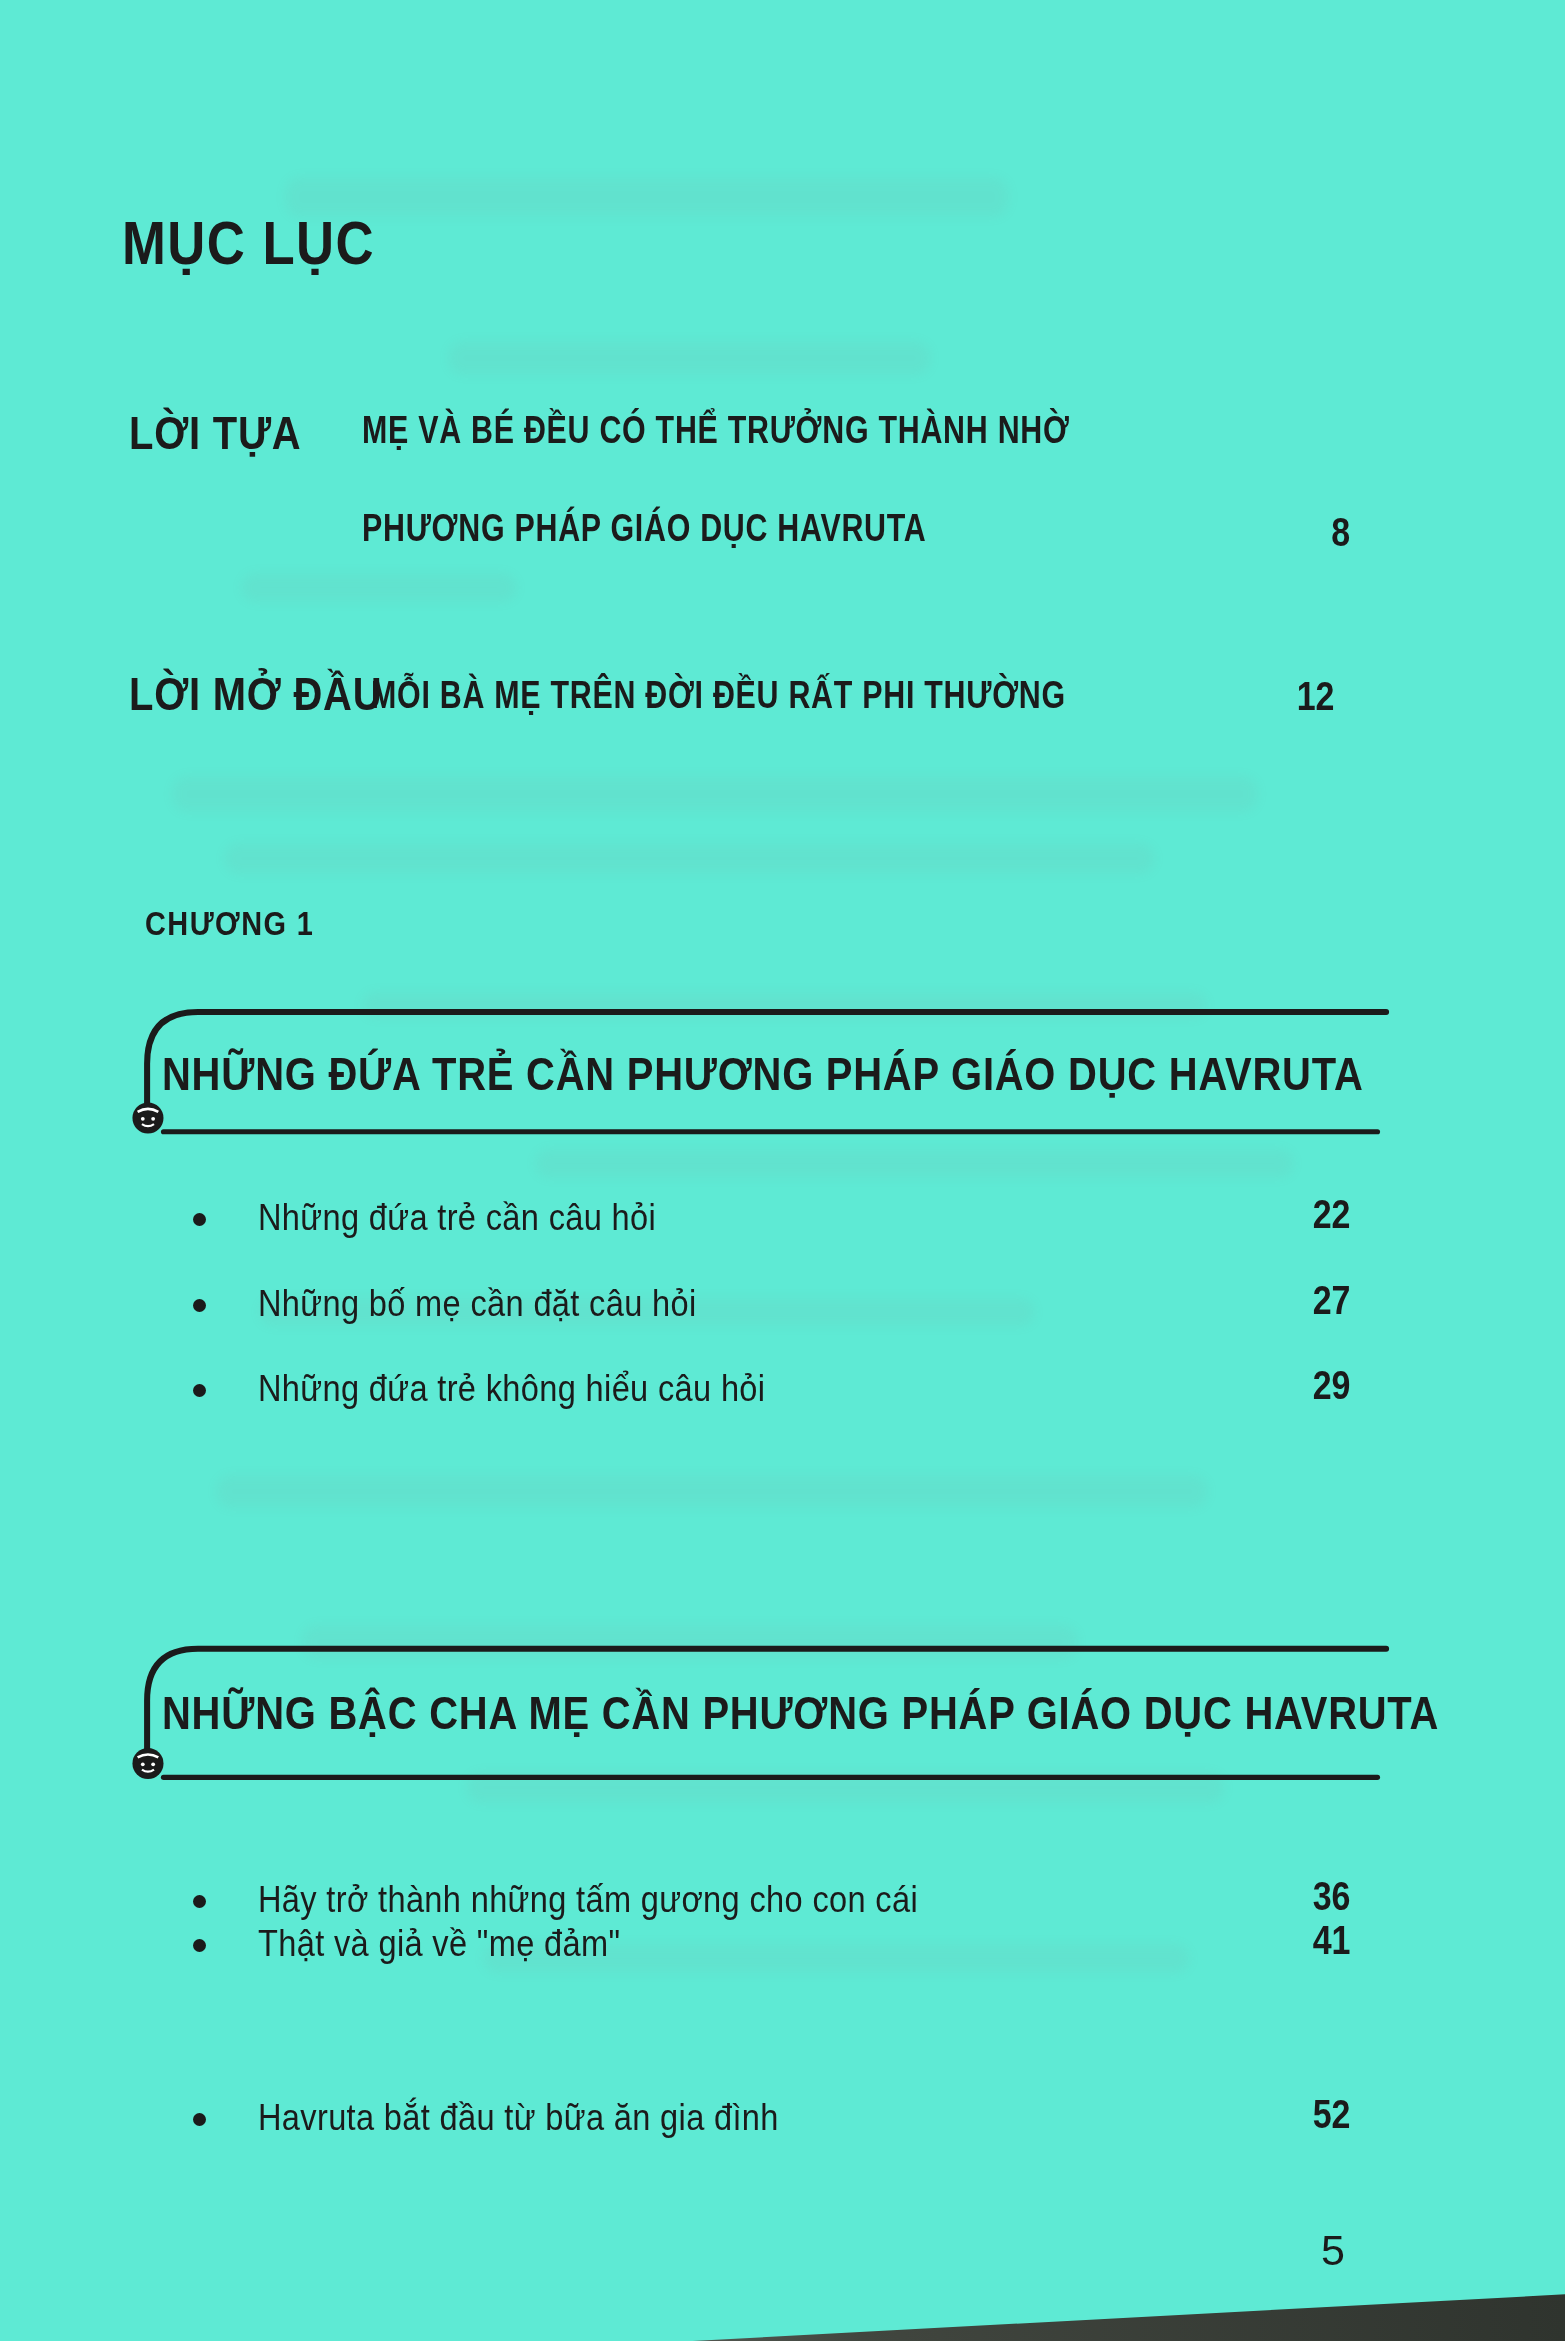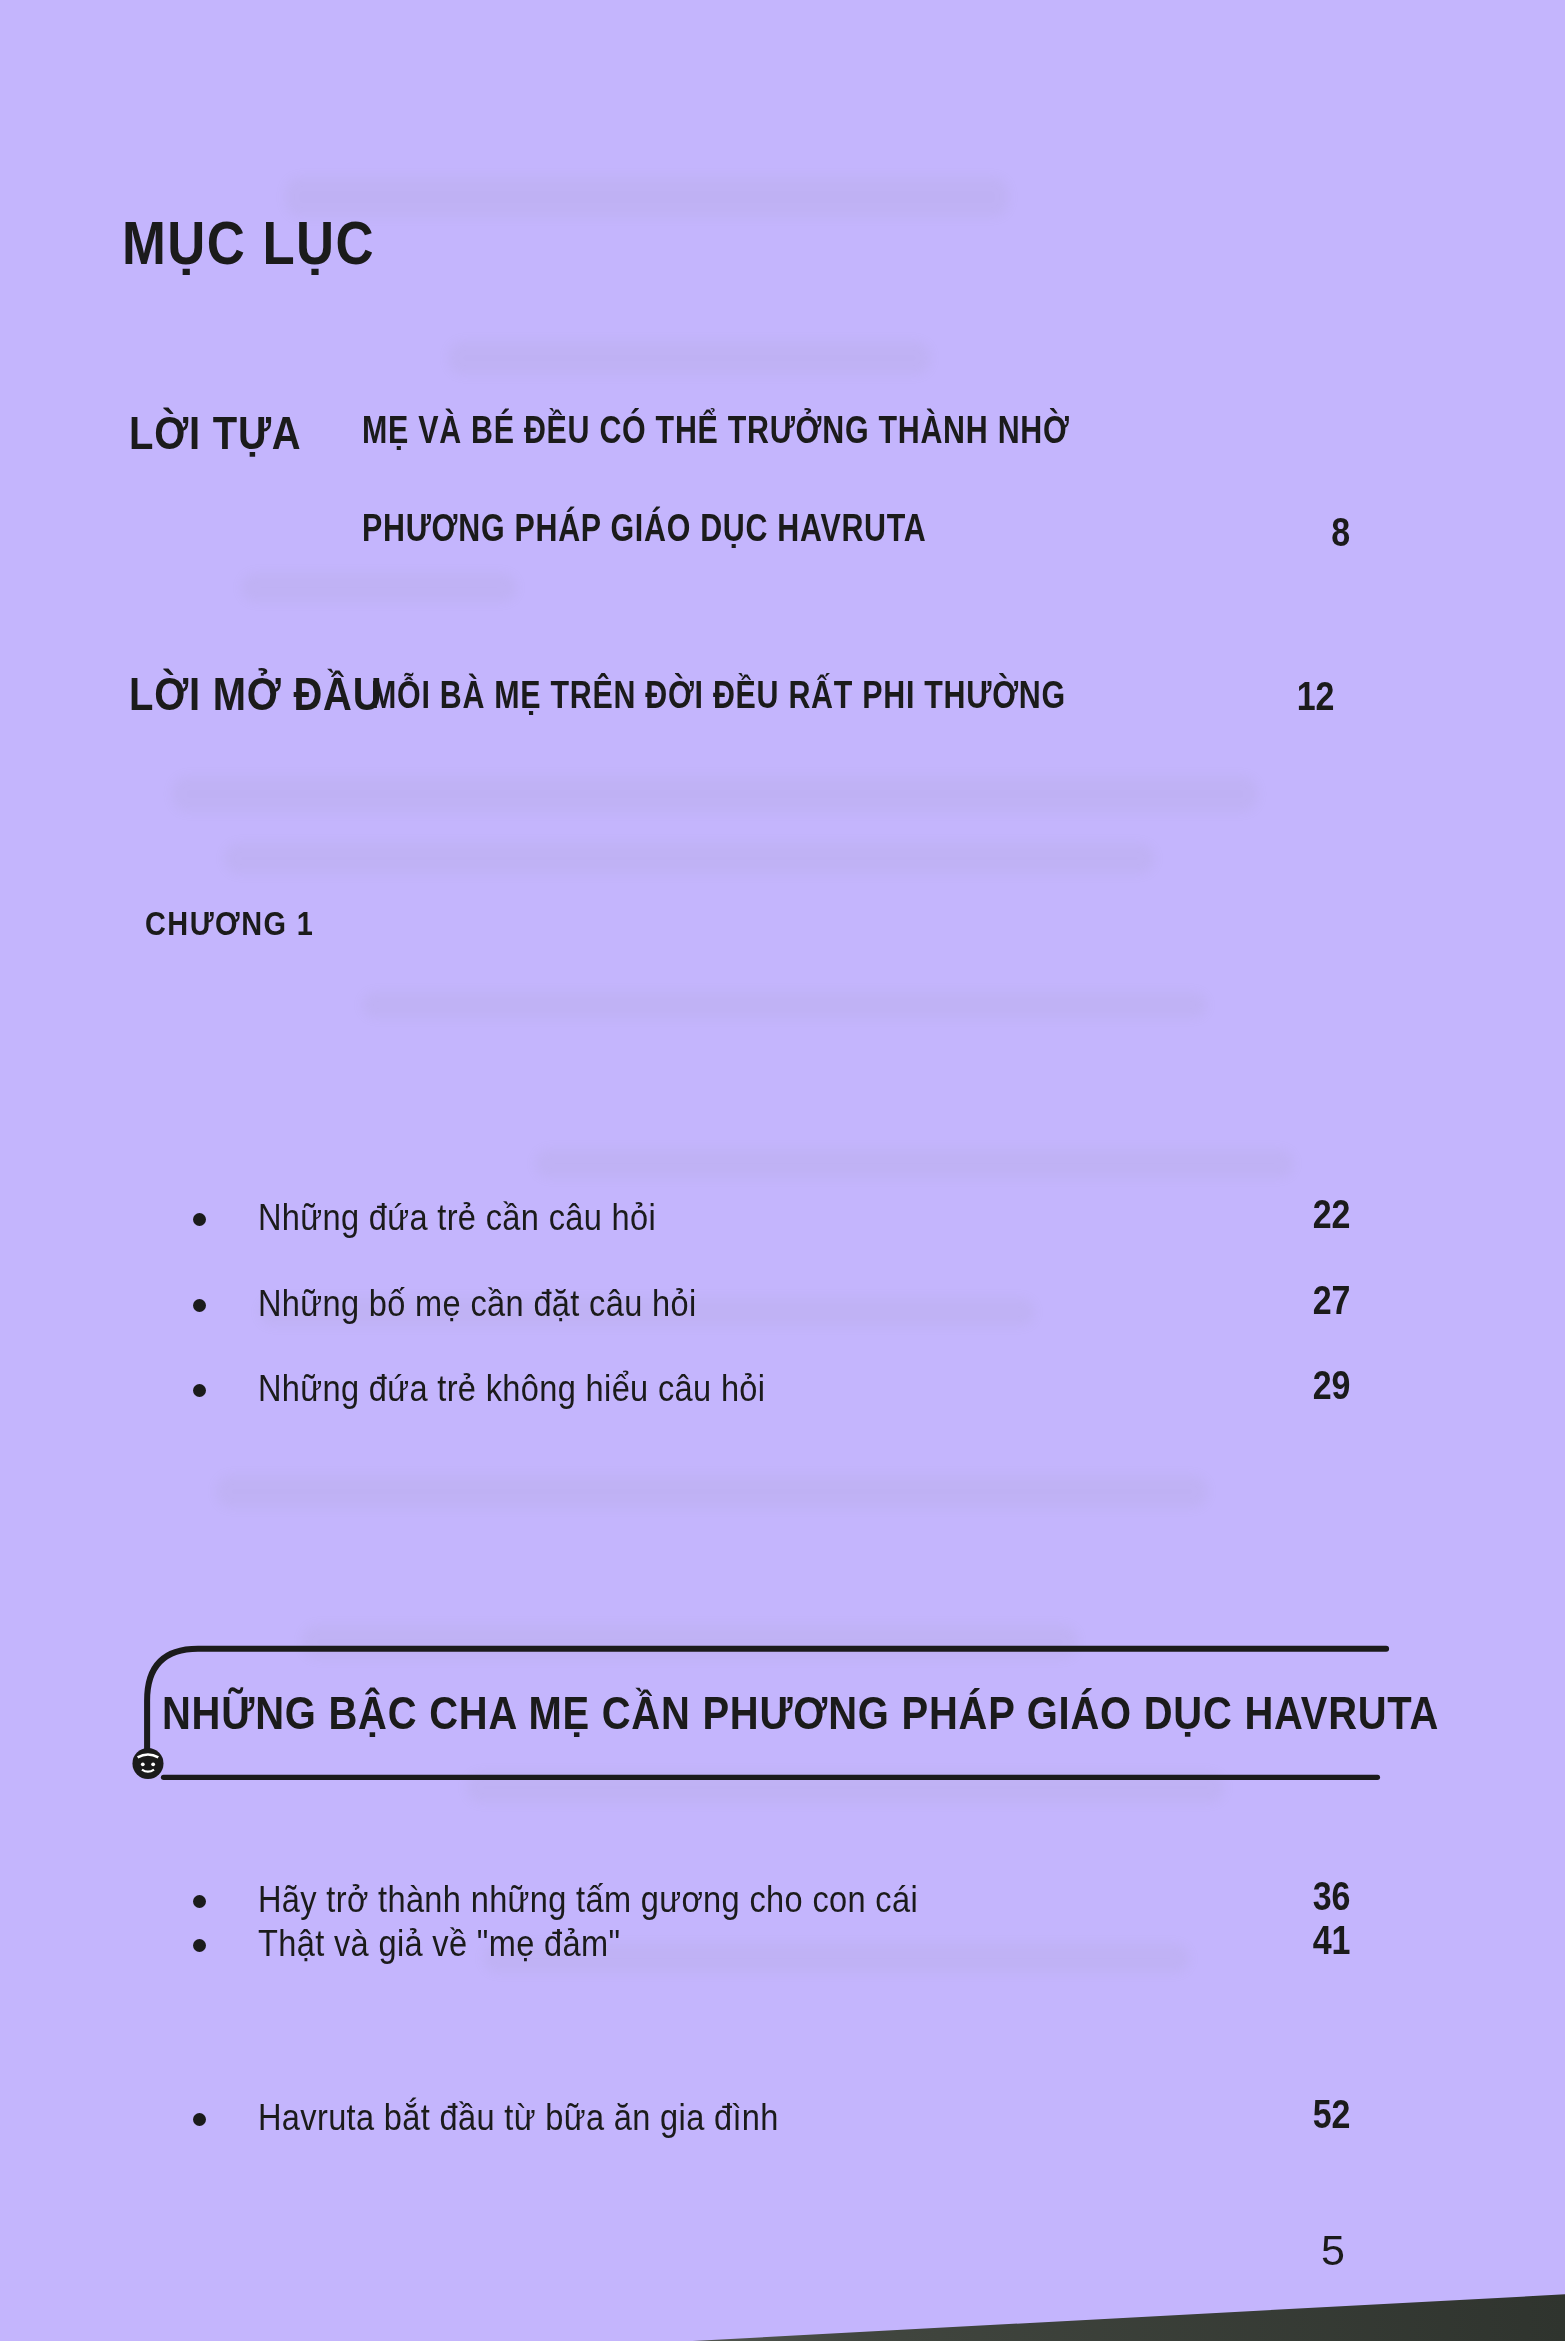--- a/index.html
+++ b/index.html
@@ -1,20 +1,20 @@
 <!DOCTYPE html>
 <html style="font-size:14px"><head>
 <meta charset="utf-8">
 <style>
   html, body { margin: 0; padding: 0; background: #e8e8e6; }
   .page {
     position: relative;
     width: 1566px; height: 2342px;
     margin: 0 auto;
-    background: #c4b5fd;
+    background: #5eead4;
     overflow: hidden;
     font-family: "Liberation Sans", sans-serif;
     color: #1b1b1b;
   }
   .abs { position: absolute; }
   .cond {
     display: inline-block;
     transform: scaleX(0.85);
     transform-origin: left center;
     white-space: nowrap;
@@ -120,20 +120,36 @@
     </div>
     <div class="abs pagenum" style="right:232px; top:674px;">
       <span class="cond">12</span>
     </div>
   </div>
 
   <div class="abs chapter-heading" style="left:145px; top:904px;">
     <span class="cond">CHƯƠNG 1</span>
   </div>
 
+  <div class="banner" style="top:1005px; height:138px;">
+    <svg width="1264" height="138" viewBox="0 0 1466 160">
+      <path d="M 1458 8 H 80 Q 21 8 21 68 V 114" fill="none" stroke="#1b1b1b" stroke-width="7" stroke-linecap="round"></path>
+      <line x1="40" y1="147" x2="1448" y2="147" stroke="#1b1b1b" stroke-width="6" stroke-linecap="round"></line>
+      <g>
+        <circle cx="22" cy="131" r="18" fill="#1b1b1b"></circle>
+        <path d="M 10 124 Q 22 117 34 124" fill="none" stroke="#ffffff" stroke-width="3"></path>
+        <circle cx="16" cy="132" r="2.2" fill="#ffffff"></circle>
+        <circle cx="28" cy="132" r="2.2" fill="#ffffff"></circle>
+        <path d="M 15 138 Q 22 143 29 138" fill="none" stroke="#ffffff" stroke-width="2.5"></path>
+      </g>
+    </svg>
+    <div class="banner-title" style="top:41px;">
+      <span class="cond">NHỮNG ĐỨA TRẺ CẦN PHƯƠNG PHÁP GIÁO DỤC HAVRUTA</span>
+    </div>
+  </div>
 
   <div class="item-row" style="top:1197px;">
     <span class="bullet"></span>
     <span class="item-label"><span class="cond">Những đứa trẻ cần câu hỏi</span></span>
     <span class="item-page"><span class="cond">22</span></span>
   </div>
   <div class="item-row" style="top:1283px;">
     <span class="bullet"></span>
     <span class="item-label"><span class="cond">Những bố mẹ cần đặt câu hỏi</span></span>
     <span class="item-page"><span class="cond">27</span></span>

